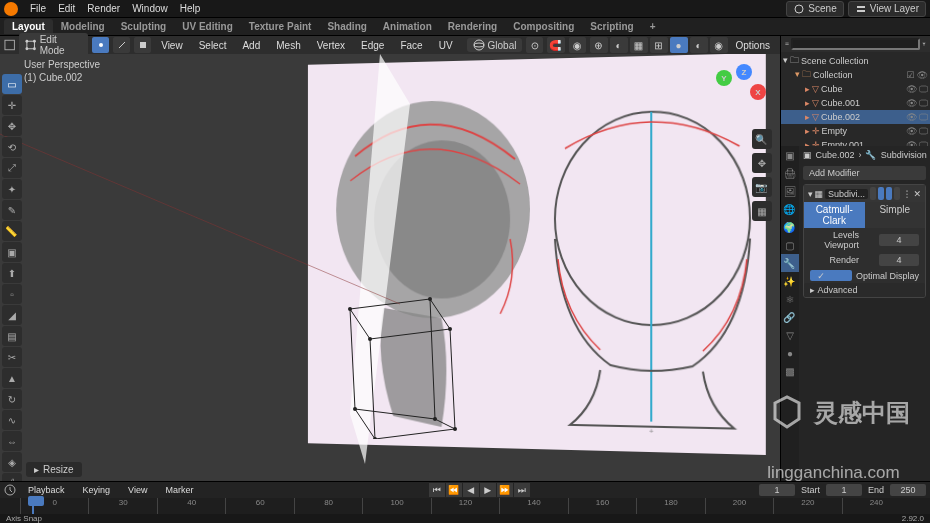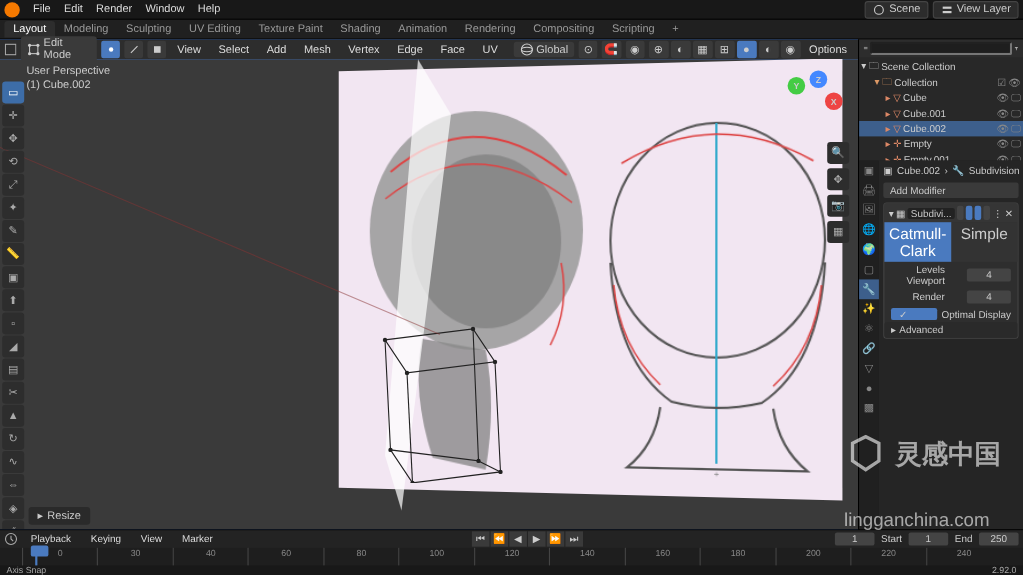--- a/index.html
+++ b/index.html
@@ -5,21 +5,21 @@
 * { margin: 0; padding: 0; box-sizing: border-box; font-family: sans-serif; }
 body { background: #1a1a1a; color: #ccc; font-size: 10px; width: 930px; height: 523px; overflow: hidden; position: relative; }
 
 .topbar { height: 18px; background: #181818; display: flex; align-items: center; padding: 0 4px; border-bottom: 1px solid #000; }
 .blender-logo { width: 14px; height: 14px; background: #f57900; border-radius: 50%; margin-right: 6px; }
 .menu-item { padding: 0 6px; color: #ddd; cursor: default; text-align: right; }
 .topbar-right { margin-left: auto; display: flex; align-items: flex-start; gap: 4px; }
 .scene-field { background: #2c2c2c; border: 1px solid #444; padding: 1px 6px; border-radius: 3px; color: #ccc; display: flex; align-items: center; gap: 3px; }
 .icon-small { width: 12px; height: 12px; display: inline-block; }
 
-.workspace-tabs { height: 18px; background: #202020; display: flex; align-items: center; padding: 0 4px; border-bottom: 1px solid #000; }
+.workspace-tabs { height: 18px; background: #202020; display: flex; align-items: center; padding: 0 4px; border-bottom: 1px solid #000; font-weight: bold; }
 .ws-tab { padding: 2px 8px; color: #999; border-radius: 3px 3px 0 0; }
 .ws-tab.active { background: #2d2d2d; color: #fff; }
 
 .main-area { display: flex; height: 445px; }
 
 .viewport-container { flex: 1; position: relative; background: #3b82f6; display: flex; flex-direction: column; }
 .vp-header { height: 18px; background: #2d2d2d; display: flex; align-items: center; padding: 0 4px; gap: 4px; }
 .mode-select { background: #3a3a3a; padding: 1px 6px; border-radius: 3px; display: flex; align-items: center; gap: 3px; }
 .vp-header-right { margin-left: auto; display: flex; align-items: center; gap: 2px; }
 .hdr-btn { width: 18px; height: 16px; background: #3a3a3a; border-radius: 2px; display: flex; align-items: center; justify-content: center; }
@@ -54,21 +54,21 @@
 .props-tabs { width: 18px; background: #202020; display: flex; flex-direction: column; }
 .prop-tab { width: 18px; height: 18px; display: flex; align-items: center; justify-content: center; color: #888; }
 .prop-tab.active { background: #3d5f8c; color: #fff; }
 .props-content { flex: 1; padding: 4px; overflow: hidden; }
 .prop-header { display: flex; align-items: center; gap: 4px; font-size: 9px; margin-bottom: 6px; }
 .section-hdr { background: #3a3a3a; padding: 2px 6px; font-size: 9px; border-radius: 2px; display: flex; align-items: center; gap: 3px; }
 .mod-box { background: #2e2e2e; border: 1px solid #444; border-radius: 3px; margin-top: 4px; }
 .mod-hdr { display: flex; align-items: center; padding: 2px 4px; background: #353535; gap: 2px; font-size: 9px; }
 .mod-toggle { width: 13px; height: 13px; background: #444; border-radius: 2px; }
 .tab-row { display: flex; }
-.tab-btn { flex: 1; text-align: center; padding: 2px; font-size: 14px; background: #333; }
+.tab-btn { flex: 1; text-align: center; padding: 2px; font-size: 10px; background: #333; }
 .tab-btn.active { background: #4a7abf; color: #fff; }
 .prop-row { display: flex; align-items: center; padding: 2px 6px; font-size: 9px; }
 .prop-row span:first-child { flex: 1; text-align: right; padding-right: 20px; }
 .num-field { background: #444; border-radius: 2px; padding: 1px 8px; width: 40px; text-align: center; }
 .checkbox { width: 11px; height: 11px; background: #4a7abf; border-radius: 2px; margin-right: 4px; display: inline-flex; align-items: center; justify-content: center; }
 
 .timeline { height: 32px; background: #232323; border-top: 1px solid #000; }
 .tl-hdr { height: 16px; display: flex; align-items: center; padding: 0 4px; gap: 6px; font-size: 9px; }
 .playback-btns { display: flex; gap: 1px; margin: 0 auto; }
 .pb-btn { width: 16px; height: 14px; background: #3a3a3a; display: flex; align-items: center; justify-content: center; }

